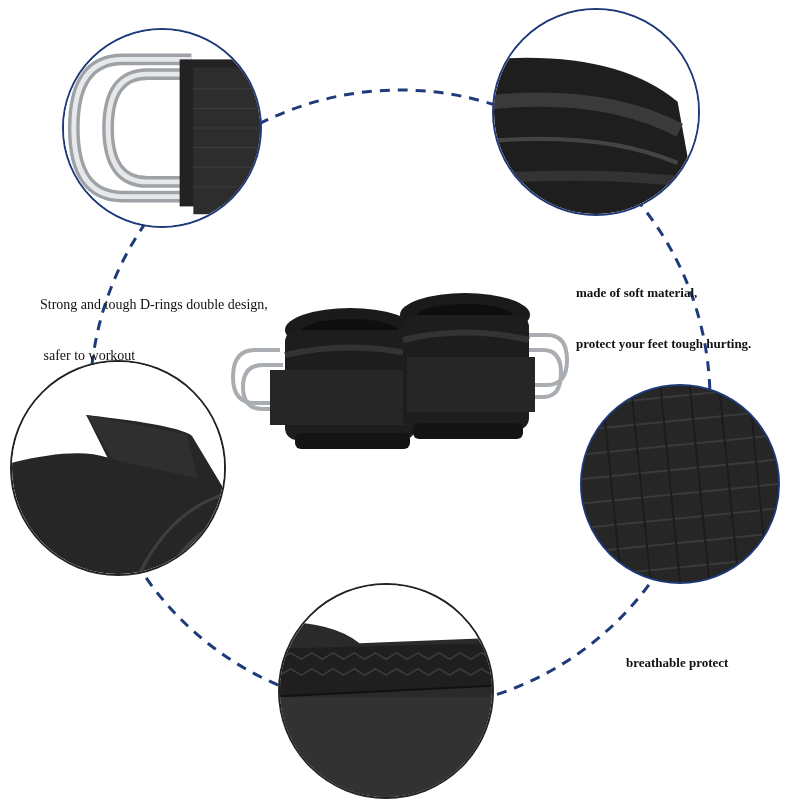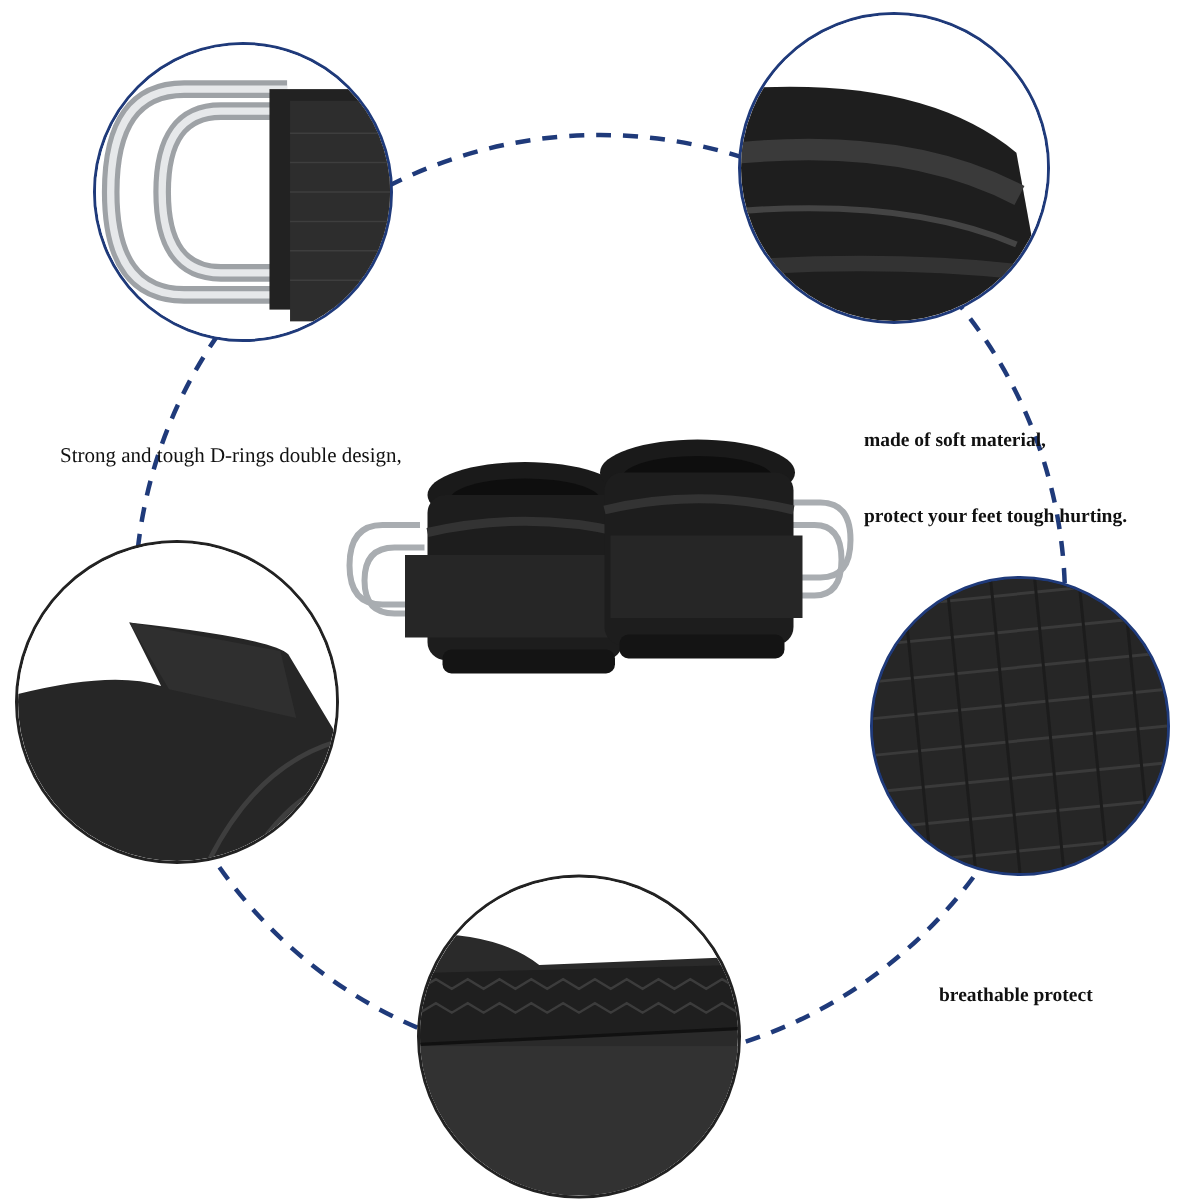--- a/index.html
+++ b/index.html
@@ -35,20 +35,21 @@
           <line x1="132" y1="80" x2="210" y2="80"></line>
         <line x1="132" y1="100" x2="210" y2="100"></line>
           <line x1="132" y1="120" x2="210" y2="120"></line>
         <line x1="132" y1="140" x2="210" y2="140"></line>
           <line x1="132" y1="160" x2="210" y2="160"></line>
       </g>
     </svg>
   </div>
   <div class="caption" style="left:40px; top:262px;">
     <div>Strong and tough D-rings double design,</div>
+    <div> safer to workout</div>
   </div>
 
   <div class="detail" style="left:492px; top:8px; width:204px; height:204px; border:2px solid #1f3a7a;">
     <svg viewBox="0 0 200 200">
       <rect x="0" y="0" width="200" height="200" fill="#ffffff"></rect>
       <path d="M0 48 Q120 40 180 90 L200 200 L0 200 Z" fill="#1e1e1e"></path>
       <path d="M0 90 Q110 80 182 118" fill="none" stroke="#3a3a3a" stroke-width="14"></path>
       <path d="M0 128 Q110 120 180 150" fill="none" stroke="#444444" stroke-width="4"></path>
       <path d="M0 165 Q110 158 200 170" fill="none" stroke="#333333" stroke-width="10"></path>
     </svg>

